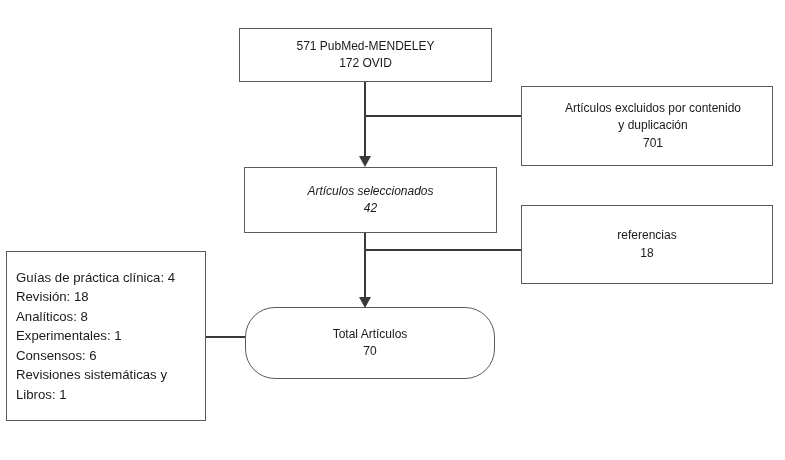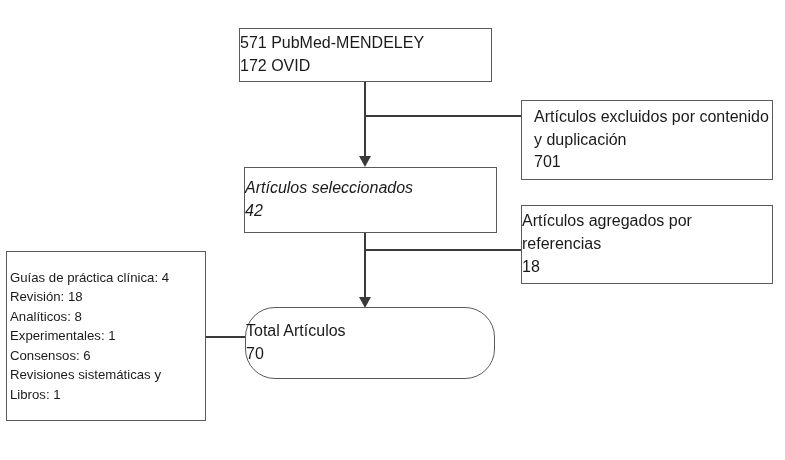--- a/index.html
+++ b/index.html
@@ -19,42 +19,42 @@
     height: 460px;
     background: #ffffff;
   }
   .node {
     position: absolute;
     box-sizing: border-box;
     background: #ffffff;
     border: 1.6px solid #5a5a5a;
     display: flex;
     flex-direction: column;
-    align-items: flex-start;
+    align-items: center;
     justify-content: center;
     color: #1a1a1a;
-    font-size: 16px;
+    font-size: 12px;
     line-height: 1.42;
     text-align: center;
     z-index: 3;
   }
   .node .line {
     display: block;
     white-space: nowrap;
   }
   
   #node-sources {
     left: 239px;
     top: 28px;
     width: 253px;
     height: 54px;
   }
   #node-excluded {
     left: 521px;
-    top: 100px;
+    top: 86px;
     width: 252px;
     height: 80px;
     padding-left: 12px;
   }
   #node-selected {
     left: 244px;
     top: 167px;
     width: 253px;
     height: 66px;
     font-style: italic;
@@ -73,21 +73,21 @@
     border-radius: 30px;
   }
   
   #node-breakdown {
     left: 6px;
     top: 251px;
     width: 200px;
     height: 170px;
     align-items: flex-start;
     justify-content: center;
-    padding: 6px 0 6px 3px;
+    padding: 6px 0 6px 9px;
     text-align: left;
     font-size: 13.2px;
     line-height: 1.47;
   }
   #node-breakdown .line {
     white-space: nowrap;
     text-align: left;
   }
   
   .conn {
@@ -144,21 +144,20 @@
     <span class="line">y duplicación</span>
     <span class="line">701</span>
   </div>
 
   <div class="node" id="node-selected">
     <span class="line">Artículos seleccionados</span>
     <span class="line">42</span>
   </div>
 
   <div class="node" id="node-added">
-    <span class="line">Artículos agregados por</span>
     <span class="line">referencias</span>
     <span class="line">18</span>
   </div>
 
   <div class="node" id="node-total">
     <span class="line">Total Artículos</span>
     <span class="line">70</span>
   </div>
 
   <div class="node" id="node-breakdown">

